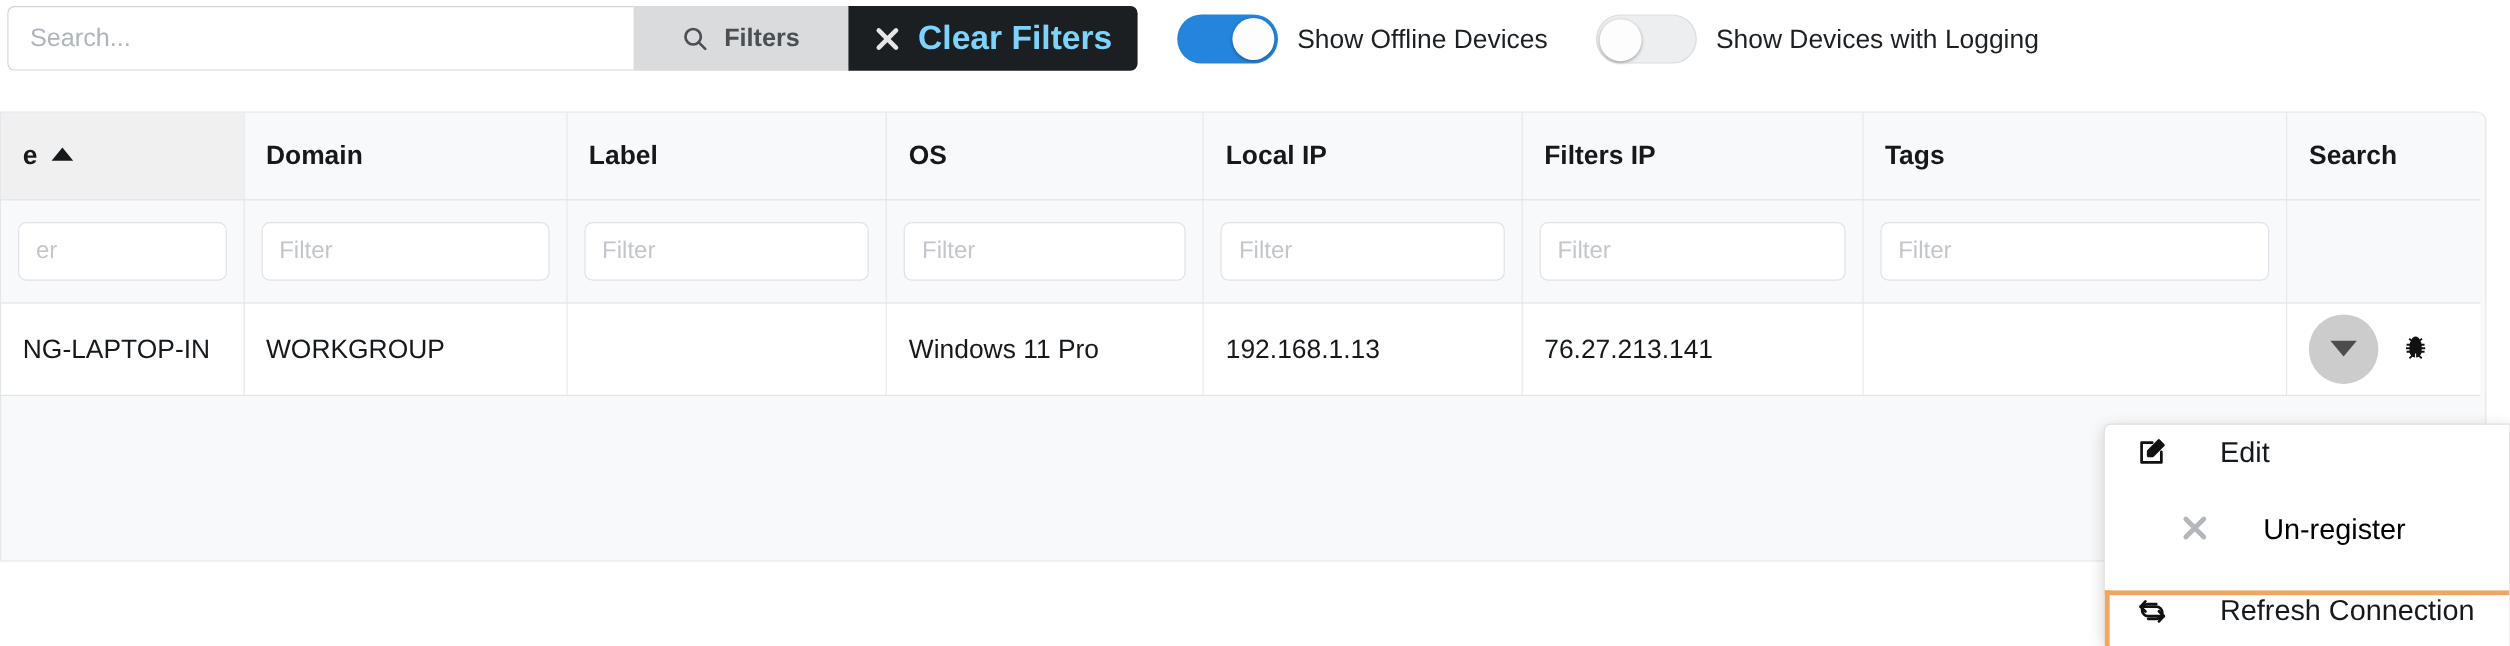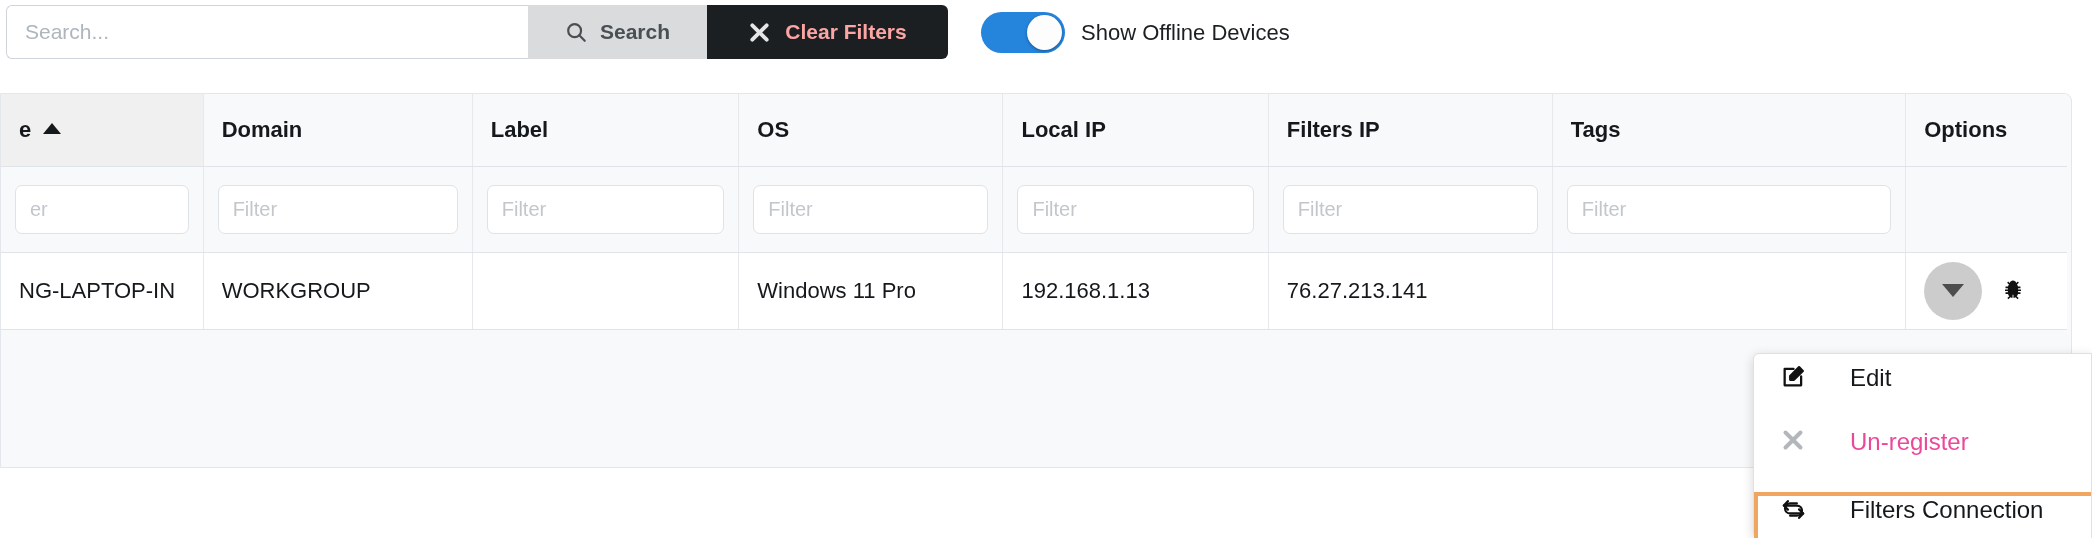--- a/index.html
+++ b/index.html
@@ -41,22 +41,22 @@
     font-family: "Liberation Sans", sans-serif;
     display: flex; align-items: center; justify-content: center;
     gap: 13px;
     cursor: pointer;
   }
   .btn-clear {
     width: 241px; height: 54px;
     background: #1c1f21;
     border: none;
     border-radius: 0 6px 6px 0;
-    color: #fca5a5;
-    font-size: 21px; font-weight: bold;
+    color: #7dd3fc;
+    font-size: 28px; font-weight: bold;
     font-family: "Liberation Sans", sans-serif;
     display: flex; align-items: center; justify-content: center;
     gap: 14px;
     cursor: pointer;
   }
   .ico { display: inline-flex; align-items: center; justify-content: center; }
 
   .toggle-wrap {
     position: absolute; display: flex; align-items: center; gap: 16px;
     top: 12px;
@@ -204,21 +204,21 @@
     box-shadow: 0 3px 12px rgba(0,0,0,.16);
     padding-top: 10px;
   }
   .menu-item {
     height: 64px;
     display: flex; align-items: flex-start;
     padding-left: 24px; gap: 42px;
     font-size: 24px; color: #16191c;
     cursor: pointer;
   }
-  .menu-item.disabled { color: #ec4899; cursor: default; }
+  .menu-item.disabled { color: #000000; cursor: default; margin-left: 36px; }
   .menu-item.highlight {
     border: 4px solid #f0a560;
     border-right: none;
     background: #fff;
     padding-left: 20px;
     height: 66px;
   }
   .menu-icon { width: 30px; display: flex; align-items: center; justify-content: center; flex: none; }
 </style>
 </head>
@@ -229,41 +229,47 @@
   <div class="search-group">
     <input class="search-input" type="text" placeholder="Search..." value="" style="">
 
     <button class="btn-search">
       <span class="ico">
         <svg width="22" height="22" viewBox="0 0 24 24" fill="none" stroke="#4a4f54" stroke-width="2.4" stroke-linecap="round">
           <circle cx="10.5" cy="10.5" r="7"></circle>
             <line x1="15.6" y1="15.6" x2="21.5" y2="21.5"></line>
         </svg>
       </span>
-      <span>Search</span>
+      <span>Filters</span>
     </button>
 
     <button class="btn-clear">
       <span class="ico">
         <svg width="23" height="23" viewBox="0 0 24 24" stroke="#e6e6e6" stroke-width="4" stroke-linecap="round">
           <line x1="4.5" y1="4.5" x2="19.5" y2="19.5"></line>
             <line x1="19.5" y1="4.5" x2="4.5" y2="19.5"></line>
         </svg>
       </span>
       <span>Clear Filters</span>
     </button>
   </div>
 
   <div class="toggle-wrap t1">
     <div class="switch on">
       <div class="knob"></div>
     </div>
     <span class="toggle-label">Show Offline Devices</span>
   </div>
 
+  <div class="toggle-wrap t2">
+    <div class="switch off">
+      <div class="knob"></div>
+    </div>
+    <span class="toggle-label">Show Devices with Logging</span>
+  </div>
 </div>
 
 <div class="panel">
 
   <table class="tbl">
     <colgroup>
       <col style="width:163px">
         <col style="width:217px">
         <col style="width:215px">
       <col style="width:213px">
@@ -275,21 +281,21 @@
 
     <thead>
       <tr>
         <th class="sorted"><span>e</span><span class="sort-caret"></span></th>
         <th><span>Domain</span></th>
         <th><span>Label</span></th>
         <th><span>OS</span></th>
         <th><span>Local IP</span></th>
         <th><span>Filters IP</span></th>
         <th><span>Tags</span></th>
-        <th><span>Options</span></th>
+        <th><span>Search</span></th>
       </tr>
     </thead>
 
     <tbody>
       <tr class="filterrow">
         <td>
           <input class="filter-input" placeholder="er" style=""></td>
         <td>
           <input class="filter-input" placeholder="Filter" style=""></td>
         <td>
@@ -357,15 +363,15 @@
 
   <div class="menu-item highlight">
     <span class="menu-icon">
       <svg width="27" height="27" viewBox="0 0 24 24" fill="none" stroke="#111" stroke-width="2" stroke-linecap="round" stroke-linejoin="round">
         <path d="M3.5 8.5h11.5a4.5 4.5 0 0 1 0 9H9"></path>
         <polyline points="7,4.6 3.4,8.5 7,12.1"></polyline>
         <path d="M20.5 15.5H9a4.5 4.5 0 0 1 0-9h6"></path>
         <polyline points="17,19.4 20.6,15.5 17,11.9"></polyline>
       </svg>
     </span>
-    <span>Filters Connection</span>
+    <span>Refresh Connection</span>
   </div>
 </div>
 
 </body></html>

